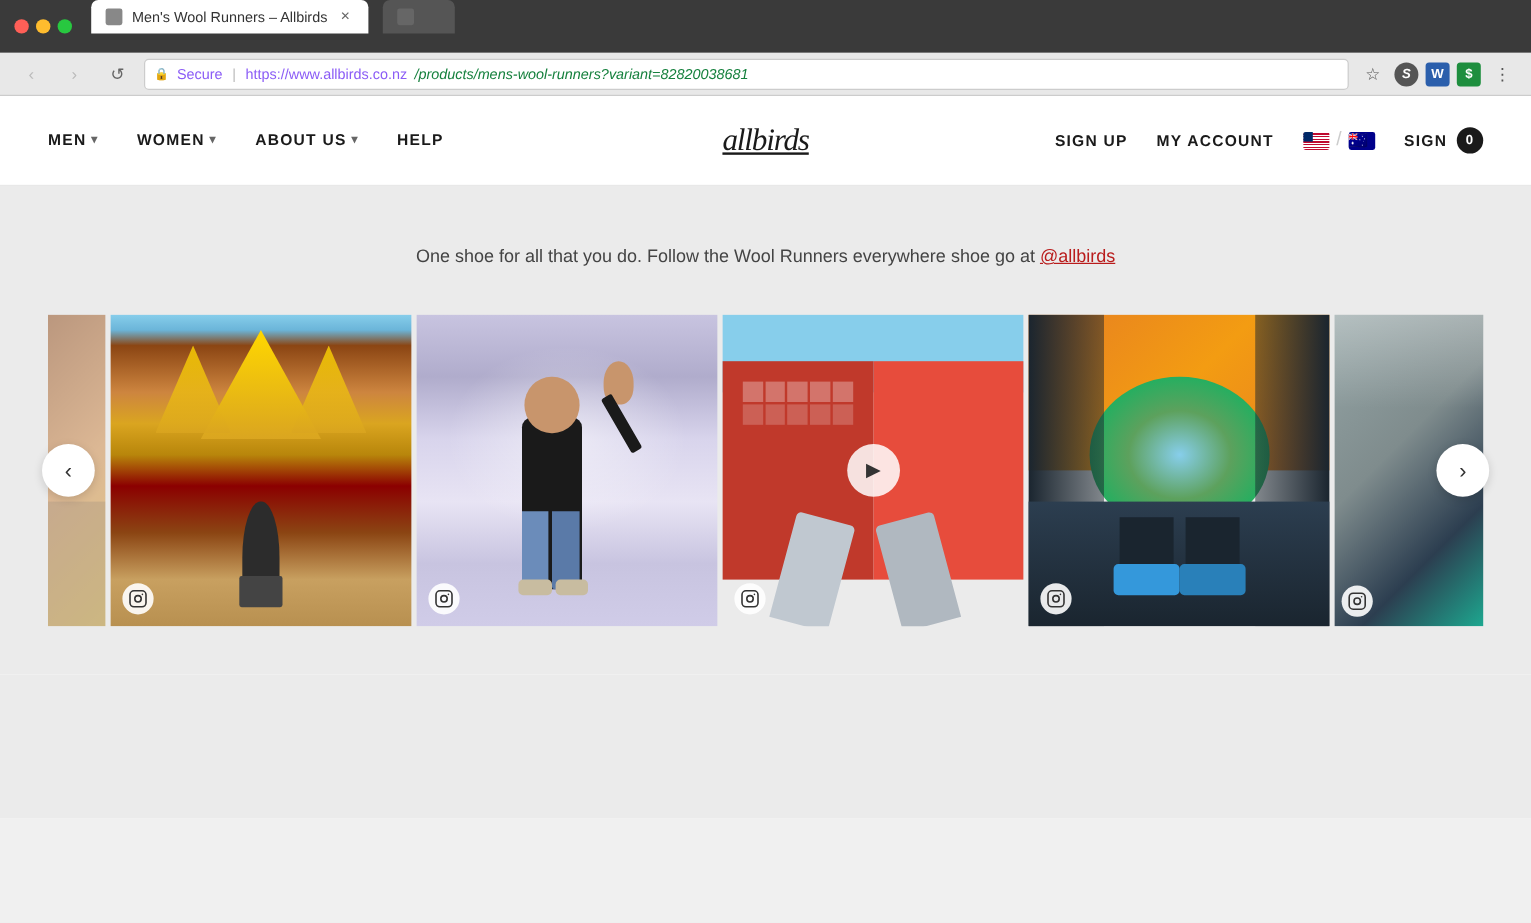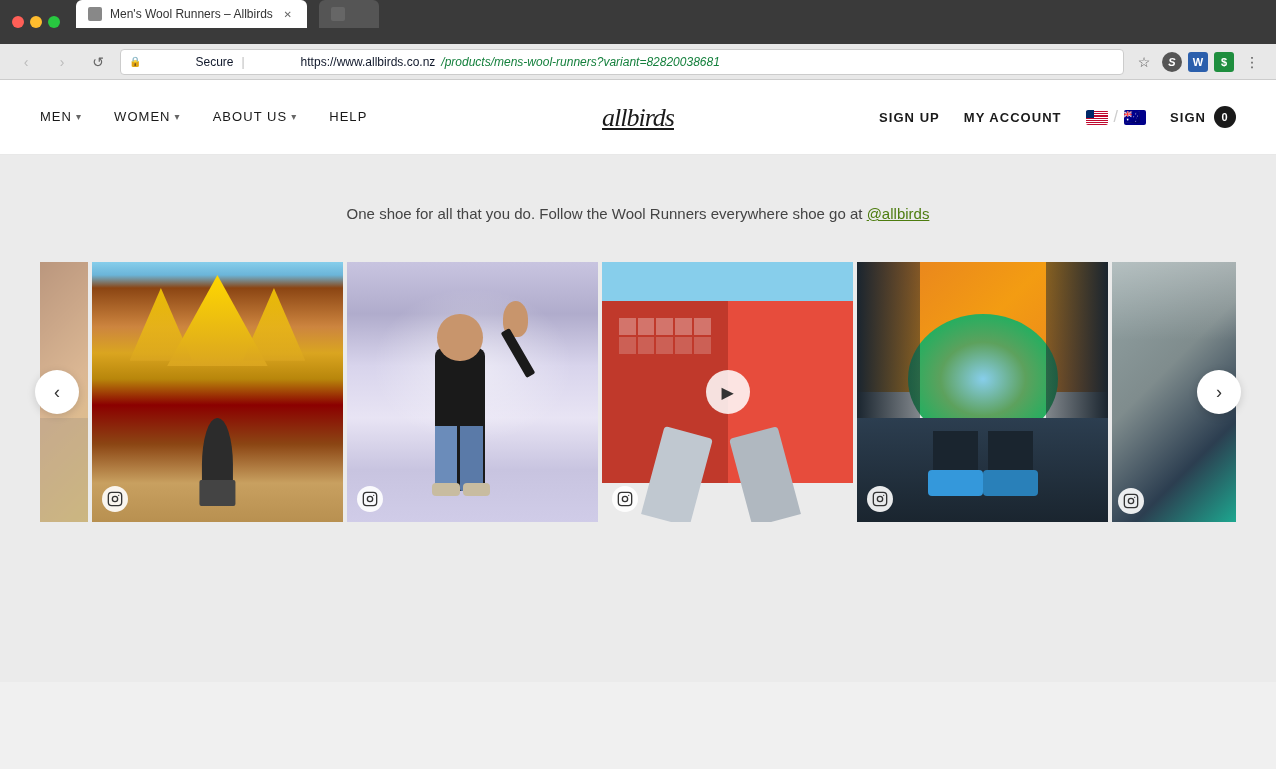--- a/index.html
+++ b/index.html
@@ -77,21 +77,21 @@
       border-radius: 4px;
       border: 1px solid #ccc;
       display: flex;
       align-items: center;
       padding: 0 8px;
       gap: 6px;
       font-size: 12px;
       color: #333;
     }
     .lock-icon { color: #5c9e31; font-size: 10px; }
-    .url-text { color: #0f172a; font-size: 12px; margin-left: 48px; }
+    .url-text { color: #8b5cf6; font-size: 12px; }
     .url-path { color: #15803d; font-style: italic; }
     .toolbar-icons { display: flex; gap: 6px; align-items: center; }
     .toolbar-icon { width: 24px; height: 24px; display: flex; align-items: center; justify-content: center; color: #555; font-size: 14px; cursor: pointer; }
 
     
     .page-content {
       background: white;
       width: 1276px;
     }
 
@@ -105,21 +105,21 @@
       border-bottom: 1px solid #e8e8e8;
       position: relative;
     }
     .nav-left {
       display: flex;
       align-items: center;
       gap: 32px;
     }
     .nav-item {
       font-size: 13px;
-      font-weight: 400;
+      font-weight: 700;
       letter-spacing: 0.08em;
       color: #1a1a1a;
       cursor: pointer;
       display: flex;
       align-items: center;
       gap: 4px;
       text-decoration: none;
       padding-bottom: 2px;
     }
     .nav-item .chevron { font-size: 10px; color: #666; }
@@ -184,21 +184,21 @@
       margin-bottom: 20px;
       letter-spacing: -0.5px;
     }
     .section-subtitle {
       text-align: center;
       font-size: 15px;
       color: #444;
       margin-bottom: 40px;
     }
     .section-subtitle a {
-      color: #4d7c0f;
+      color: #b91c1c;
       text-decoration: underline;
       font-weight: 500;
     }
 
     
     .gallery-wrapper {
       position: relative;
       display: flex;
       align-items: center;
     }

